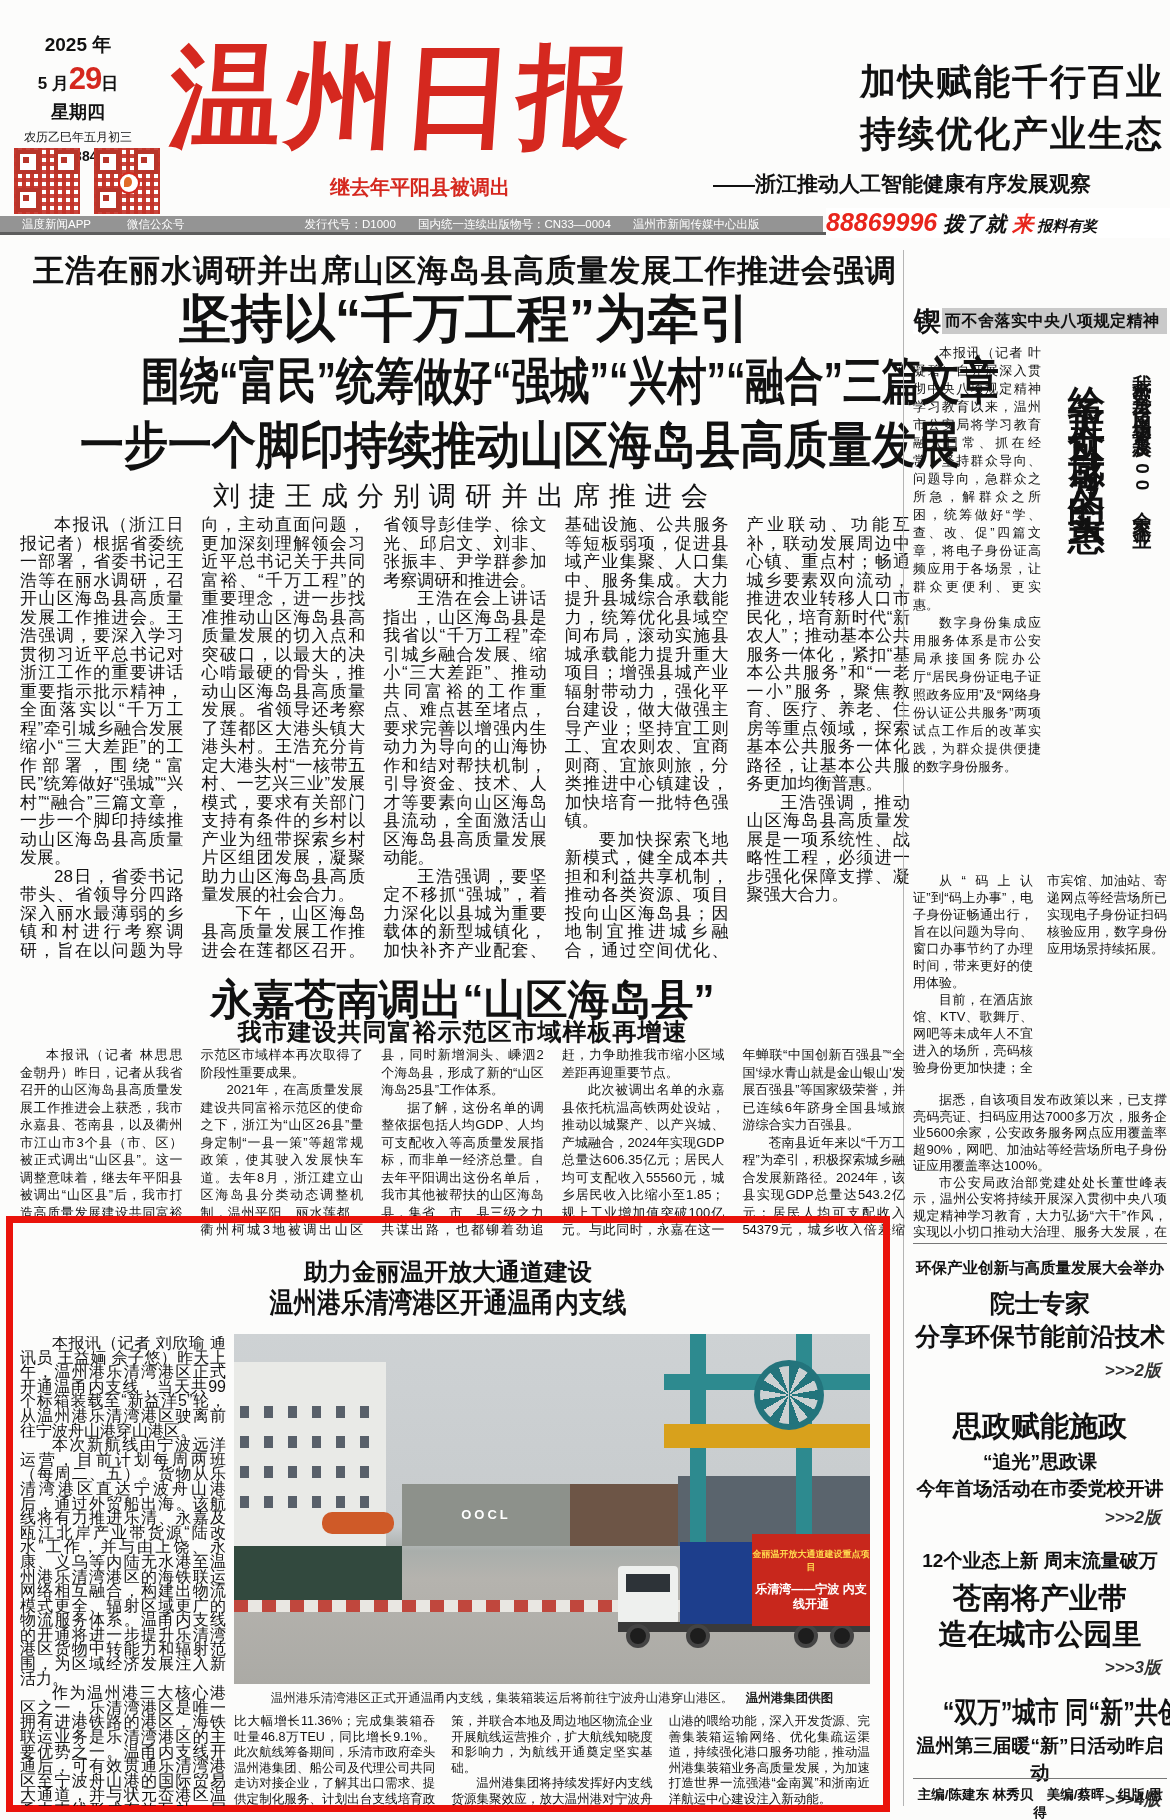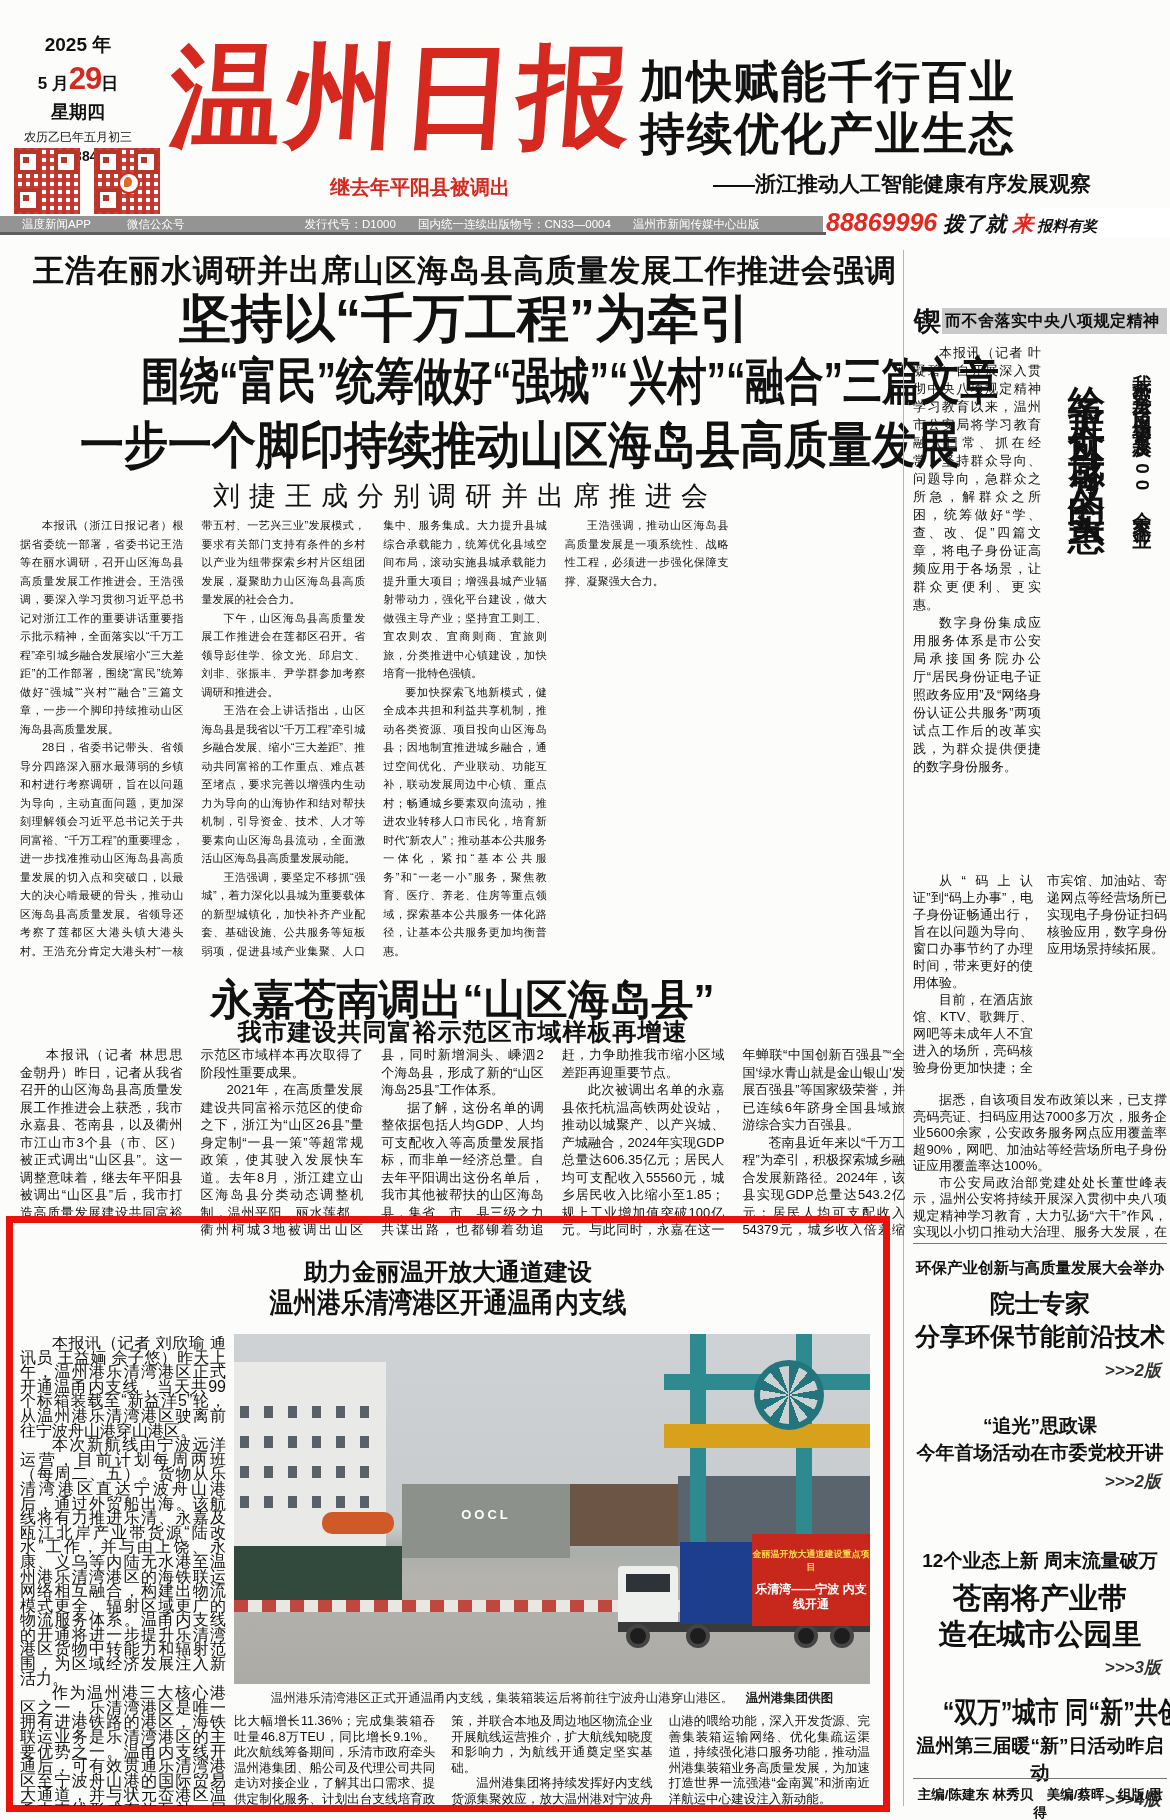--- a/index.html
+++ b/index.html
@@ -25,21 +25,21 @@
   .organ{left:300px;top:174px;width:240px;text-align:center;color:#d5281f;font-size:20px;font-weight:700;}
   .qr{width:66px;height:66px;background:
       repeating-linear-gradient(0deg,rgba(195,50,40,.9) 0 4px,transparent 4px 8px),
       repeating-linear-gradient(90deg,#c5392c 0 4px,#fff 4px 8px);
       top:148px;}
   .qr .f{position:absolute;width:16px;height:16px;border:4px solid #b8352a;background:#fff;}
   .qr .f i{position:absolute;left:3px;top:3px;width:6px;height:6px;background:#b8352a;display:block;}
   .qr .logo{position:absolute;left:24px;top:24px;width:18px;height:18px;border-radius:50%;background:#fff;border:2px solid #d5281f;}
   .qr .logo i{position:absolute;left:4px;top:3px;width:8px;height:10px;border-radius:50% 50% 50% 0;background:#e06a28;display:block;}
   .promo{left:640px;top:56px;width:524px;}
-  .promo .l{font-size:45px;font-weight:900;letter-spacing:2px;text-align:left;line-height:52px;}
+  .promo .l{font-size:36px;font-weight:900;letter-spacing:2px;text-align:right;line-height:52px;}
   .promo .sub{font-size:21px;font-weight:700;text-align:center;margin-top:10px;}
   .promo .pg{font-size:18px;font-weight:900;font-style:italic;text-align:right;color:#333;margin-top:8px;padding-right:14px;}
   .graybar{left:0;top:216px;width:823px;height:17px;background:#949494;color:#fff;font-size:11.5px;
     display:flex;align-items:center;}
   .graybar span{margin-left:22px;}
   .graybar .lbl1{margin-left:22px;}
   .graybar .lbl2{margin-left:36px;}
   .graybar .pub1{margin-left:120px;}
   .blackrule{left:0;top:232px;width:1170px;height:3px;background:#5d5d5d;}
   .hotline{left:826px;top:208px;width:344px;height:30px;background:#fff;display:flex;align-items:baseline;z-index:4;}
@@ -47,21 +47,21 @@
   .hotline .big{font-size:21px;font-weight:900;font-style:italic;margin-left:6px;}
   .hotline .red{color:#e8251c;}
   .hotline .sm{font-size:15px;font-weight:900;font-style:italic;margin-left:4px;}
 
   
   .kicker{left:20px;top:250px;width:890px;font-size:31px;font-weight:600;text-align:center;letter-spacing:1px;}
   .h1a{left:20px;top:284px;width:890px;font-size:52px;font-weight:900;text-align:center;}
   .h1b{left:20px;top:348px;width:890px;font-size:50px;font-weight:900;text-align:center;}
   .h1c{left:20px;top:412px;width:890px;font-size:50px;font-weight:900;text-align:center;}
   .deck{left:20px;top:478px;width:890px;font-size:27px;font-weight:500;text-align:center;letter-spacing:9px;}
-  .leadbody{left:20px;top:516px;width:890px;height:458px;font-size:11px;line-height:18.5px;
+  .leadbody{left:20px;top:516px;width:890px;height:458px;font-size:17px;line-height:18.5px;
     column-count:5;column-gap:18px;column-fill:auto;overflow:hidden;}
 
   
   .vrule{left:903px;top:250px;width:1px;height:1556px;background:#b5b5b5;}
   .tagbar{left:913px;top:308px;width:254px;height:26px;background:#c9c9c9;display:flex;align-items:center;}
   .tagbar .ch{font-size:27px;font-weight:900;background:#fff;line-height:26px;padding:0 1px;}
   .tagbar .rest{font-size:16px;font-weight:800;margin-left:3px;letter-spacing:.5px;}
   .idrow1{left:913px;top:344px;width:254px;height:522px;display:flex;}
   .idcol1{width:136px;height:522px;overflow:hidden;font-size:13px;line-height:18px;padding-right:8px;box-sizing:border-box;}
   .vhead{writing-mode:vertical-rl;font-size:37px;font-weight:900;letter-spacing:13px;width:62px;padding-top:12px;box-sizing:border-box;}
@@ -81,21 +81,21 @@
   .pkicker{left:20px;top:1256px;width:856px;font-size:24px;font-weight:600;text-align:center;z-index:6;}
   .phead{left:20px;top:1284px;width:856px;font-size:28px;font-weight:900;text-align:center;z-index:6;}
   .pleft{left:20px;top:1336px;width:206px;height:470px;font-size:16px;line-height:14.6px;overflow:hidden;z-index:6;}
   .photo{left:234px;top:1334px;width:636px;height:350px;z-index:6;overflow:hidden;
     background:linear-gradient(180deg,#ced2d4 0%,#c7cbcd 55%,#a9aeab 62%,#b5b3ae 70%,#abaaa5 100%);}
   .photo .sup{position:absolute;left:0;top:28px;width:152px;height:184px;background:#e9eae7;}
   .photo .sup .win{position:absolute;left:6px;width:140px;height:12px;
     background:repeating-linear-gradient(90deg,#58606a 0 9px,transparent 9px 24px);}
   .photo .boat{position:absolute;left:88px;top:178px;width:72px;height:22px;background:#cf5a28;border-radius:10px;}
   .photo .hull{position:absolute;left:0;top:212px;width:168px;height:58px;background:#32493e;}
-  .photo .cgray{position:absolute;left:168px;top:150px;width:168px;height:74px;background:#8d918b;color:#fff;
+  .photo .cgray{position:absolute;left:168px;top:150px;width:168px;height:62px;background:#8d918b;color:#fff;
     font-weight:700;font-size:13px;letter-spacing:3px;text-align:center;line-height:62px;}
   .photo .cbrown{position:absolute;left:336px;top:150px;width:108px;height:62px;background:#6d5546;}
   .photo .cfar{position:absolute;left:444px;top:142px;width:192px;height:70px;background:#5a646d;}
   .photo .stripe{position:absolute;left:0;top:266px;width:636px;height:12px;
     background:repeating-linear-gradient(90deg,#c0473d 0 14px,#e9e7e2 14px 28px);}
   .photo .col1{position:absolute;left:456px;top:0;width:16px;height:212px;background:#2d8a8f;}
   .photo .col2{position:absolute;left:562px;top:0;width:16px;height:212px;background:#2d8a8f;}
   .photo .beamT{position:absolute;left:430px;top:40px;width:206px;height:16px;background:#2d8a8f;}
   .photo .beamY{position:absolute;left:430px;top:90px;width:206px;height:24px;background:#d8a11c;}
   .photo .wheel{position:absolute;left:520px;top:26px;width:58px;height:58px;border-radius:50%;
@@ -292,20 +292,21 @@
   <div class="abs sdiv" style="top:1243px"></div>
 
   <div class="abs teaser" style="top:1258px">
     <div class="tk">环保产业创新与高质量发展大会举办</div>
     <div class="th" style="margin-top:8px">院士专家</div>
     <div class="th">分享环保节能前沿技术</div>
     <div class="tp" style="margin-top:6px">&gt;&gt;&gt;2版</div>
   </div>
 
   <div class="abs teaser" style="top:1408px">
+    <div class="th2">思政赋能施政</div>
     <div class="ts" style="margin-top:4px">“追光”思政课</div>
     <div class="ts">今年首场活动在市委党校开讲</div>
     <div class="tp" style="margin-top:4px">&gt;&gt;&gt;2版</div>
   </div>
 
   <div class="abs teaser" style="top:1548px">
     <div class="tk2">12个业态上新  周末流量破万</div>
     <div class="th2" style="margin-top:6px">苍南将产业带</div>
     <div class="th2">造在城市公园里</div>
     <div class="tp" style="margin-top:4px">&gt;&gt;&gt;3版</div>

